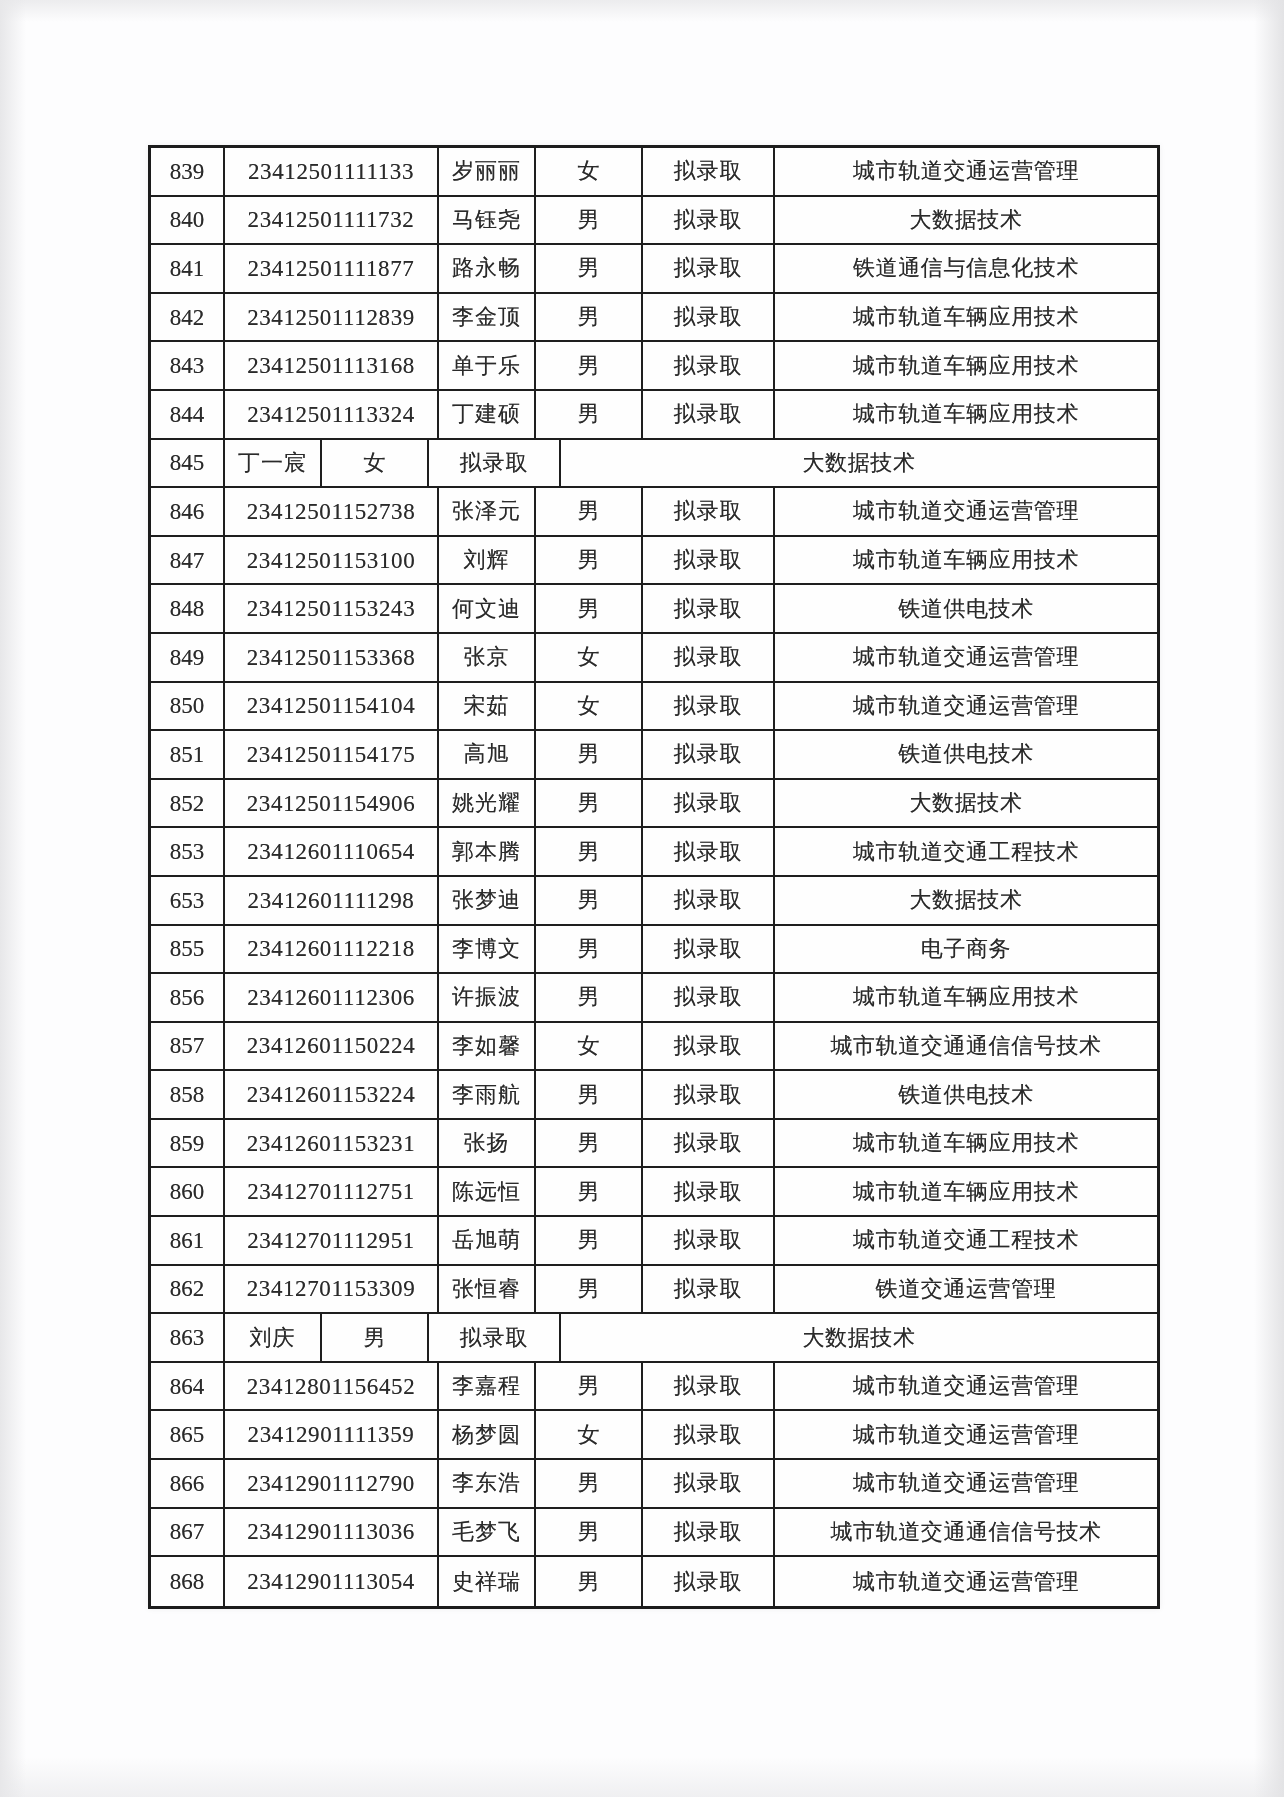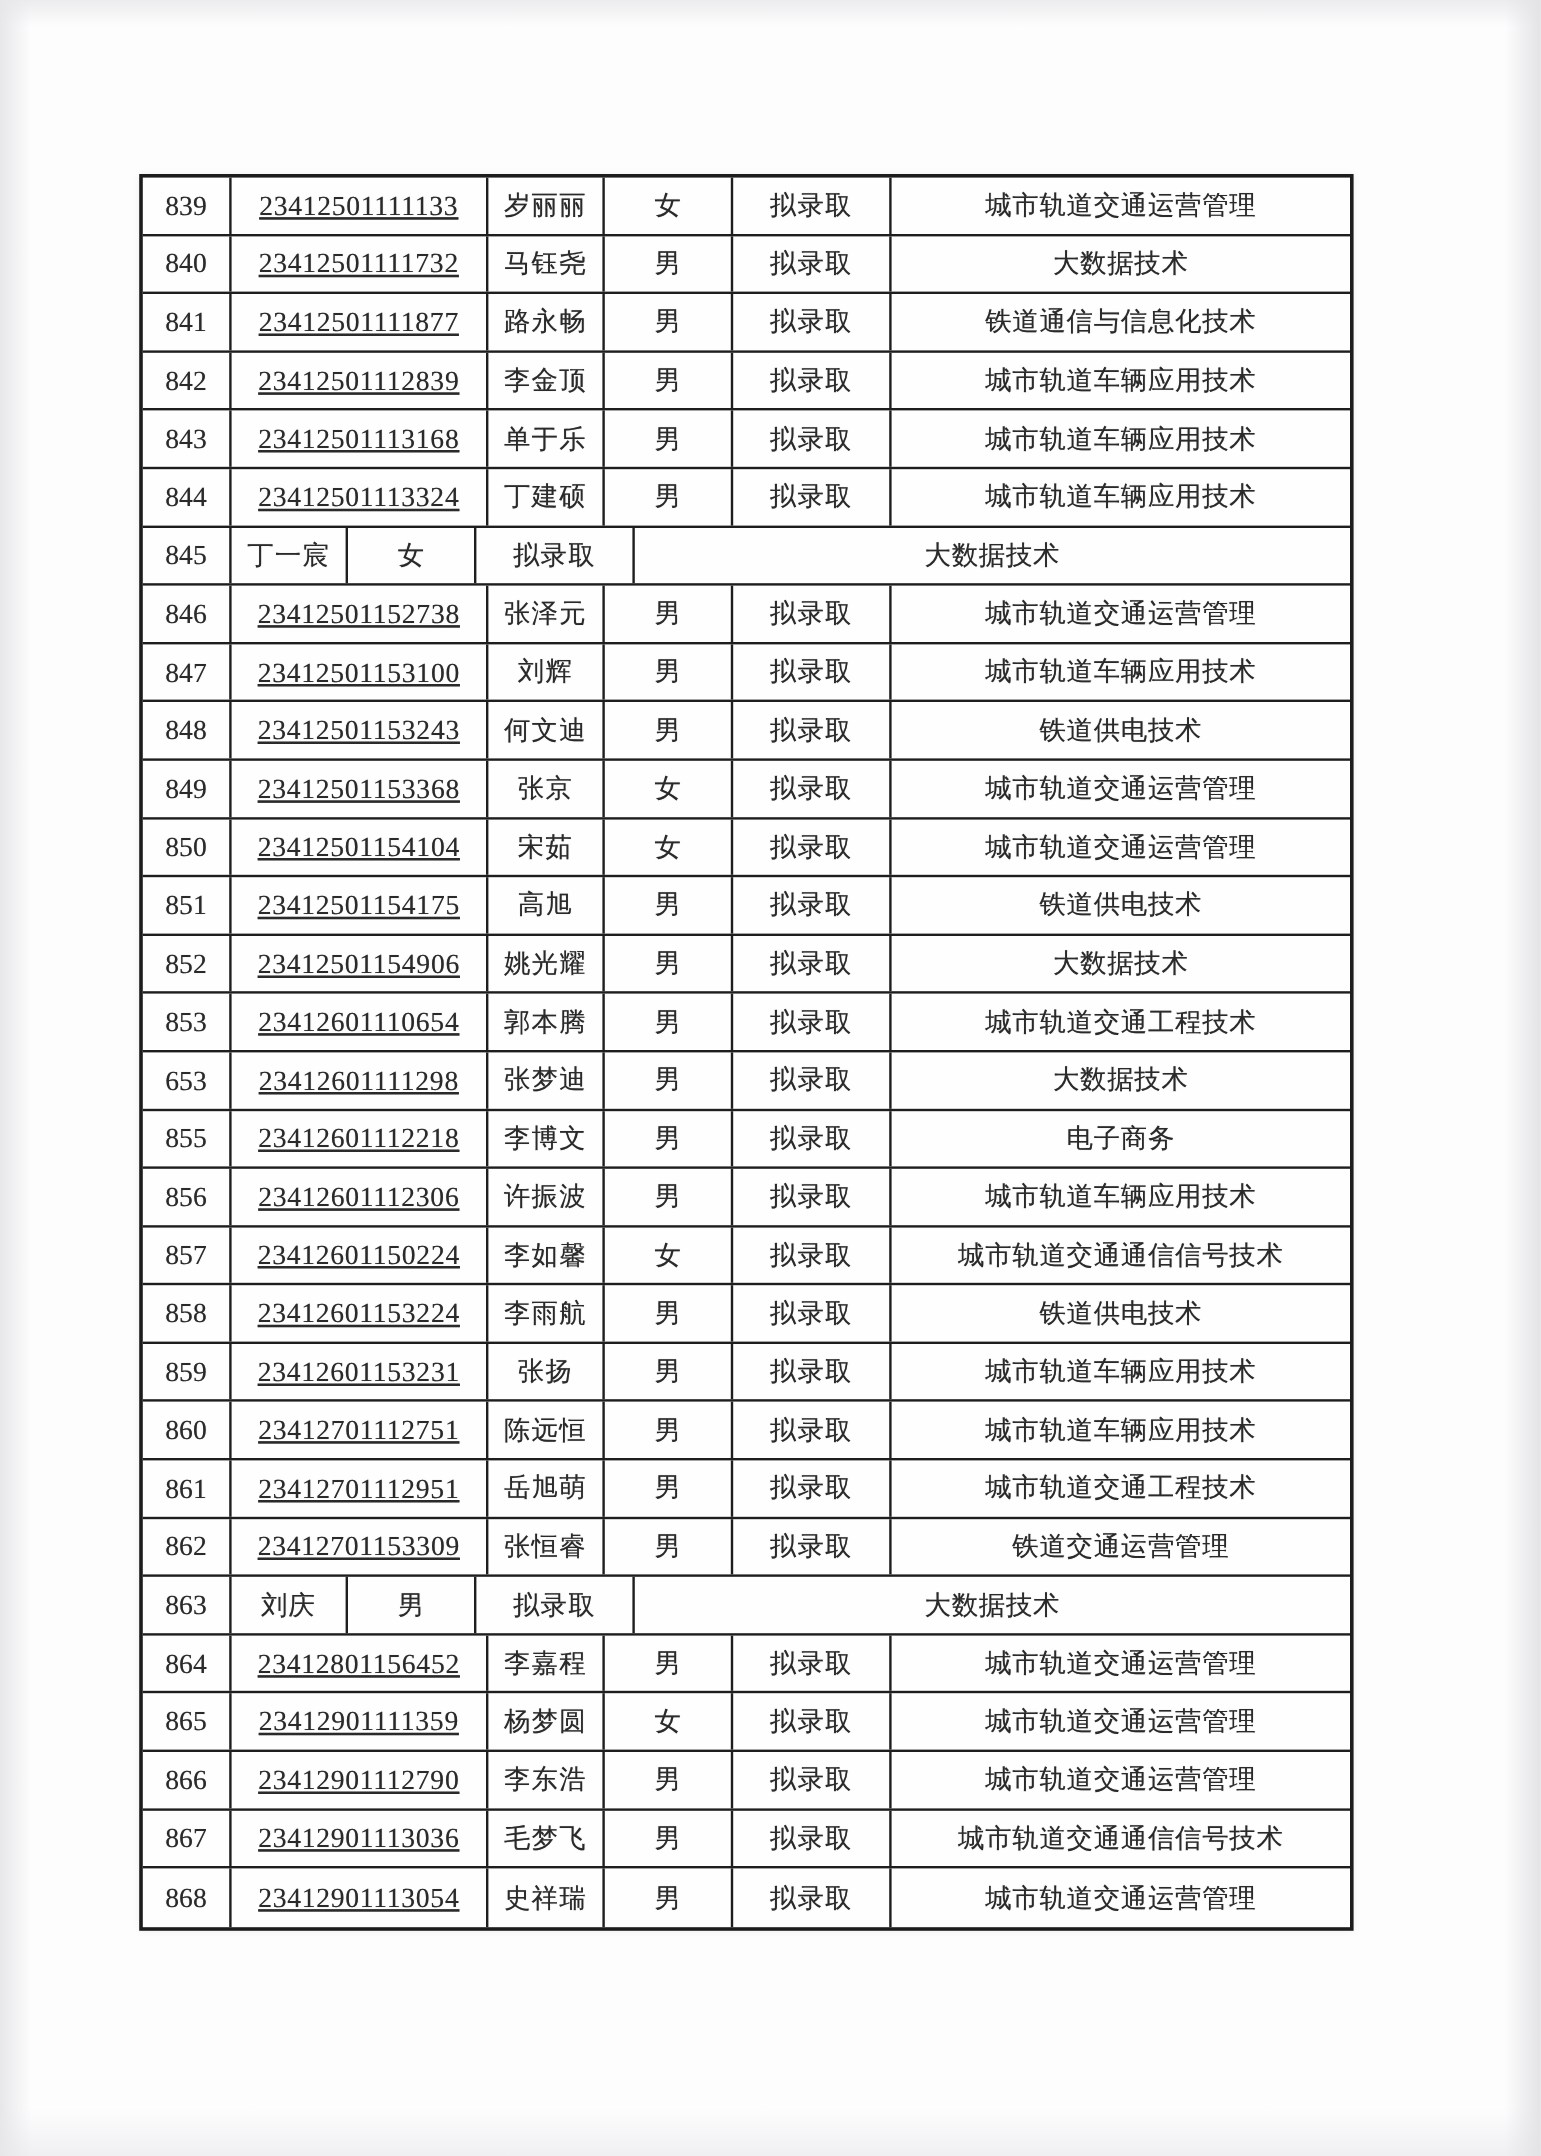--- a/index.html
+++ b/index.html
@@ -13,20 +13,21 @@
     background:
       linear-gradient(90deg, #e7e7e9 0px, rgba(255,255,255,0) 26px),
       linear-gradient(270deg, #e3e3e5 0px, rgba(255,255,255,0) 30px),
       linear-gradient(180deg, rgba(234,234,236,0.9) 0px, rgba(255,255,255,0) 22px),
       linear-gradient(0deg, rgba(236,236,238,0.8) 0px, rgba(255,255,255,0) 40px),
       #fdfdfe;
   }
   .page {
     position: absolute;
     inset: 0;
+    margin-left: 32px;
   }
   .admission-table {
     position: absolute;
     left: 116px;
     top: 145px;
     width: 1012px;
     box-sizing: border-box;
     border: 3.5px solid #1c1c1c;
     background: #fefefe;
     display: flex;
@@ -48,21 +49,21 @@
     justify-content: center;
     font-size: 22px;
     line-height: 1;
     white-space: nowrap;
     overflow: hidden;
     color: #2a2a2a;
     text-shadow: 0 0 0.6px rgba(40,40,40,0.55);
   }
   .td:last-child { border-right: none; }
   .c0 { width: 74px; font-size: 23px; }
-  .c1 { width: 214px; font-size: 23px; letter-spacing: 0.6px; text-decoration: underline; }
+  .c1 { width: 214px; font-size: 23px; letter-spacing: 0.6px; }
   .c2 { width: 97px; letter-spacing: 1px; }
   .c3 { width: 107px; }
   .c4 { width: 132px; letter-spacing: 1px; }
   .c5 { flex: 1; letter-spacing: 0.6px; }
 </style>
 </head>
 <body>
 
 <div class="page">
   <div class="admission-table" id="admission-table">

